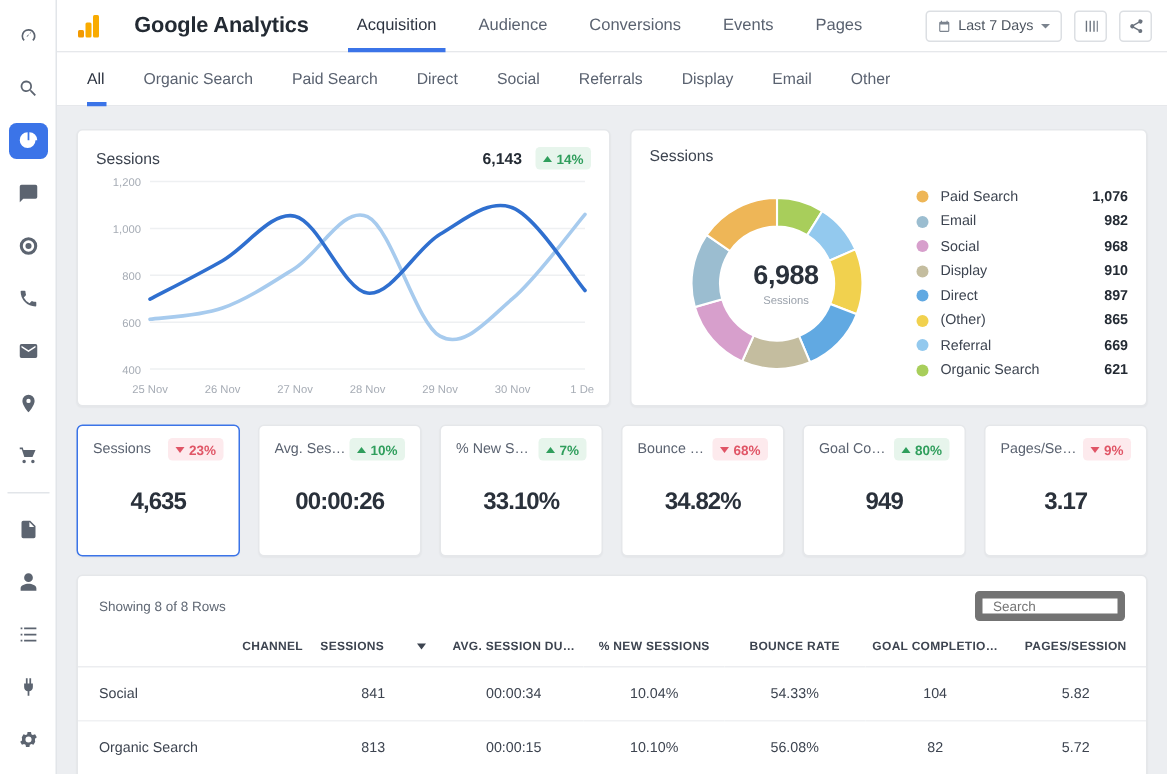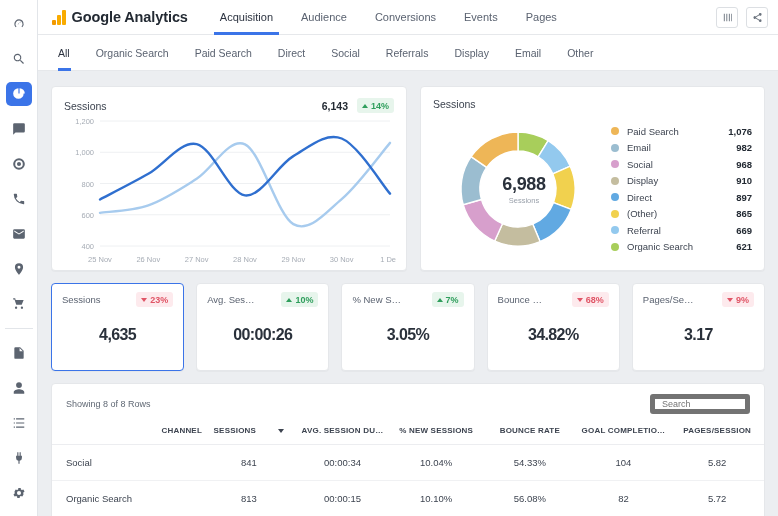--- a/index.html
+++ b/index.html
@@ -27,21 +27,21 @@
   .rail-item.active { background: #3b74e8; }
   .rail-item.active svg { fill: #ffffff; }
   .rail-sep { width: 28px; height: 1px; background: #e2e5e9; margin: 2px 0 12px; }
 
   
   #topbar {
     position: absolute; left: 38px; top: 0; width: 740px; height: 35px;
     background: #fff; border-bottom: 1px solid #e6e8eb;
     display: flex; align-items: center; padding: 0 10px 0 14px;
   }
-  #logo-wrap { display: flex; align-items: center; gap: 6px; margin-right: 18px; }
+  #logo-wrap { display: flex; align-items: center; gap: 24px; margin-right: 18px; }
   #ga-mark { display: flex; align-items: flex-end; gap: 1.5px; height: 15px; }
   #ga-mark i { display: block; width: 3.5px; border-radius: 1px; }
   #ga-mark i:nth-child(1){ height: 5px;  background: #f29900; }
   #ga-mark i:nth-child(2){ height: 10px; background: #f9ab00; }
   #ga-mark i:nth-child(3){ height: 15px; background: #f9ab00; }
   #brand { font-size: 14.5px; font-weight: bold; color: #232a33; letter-spacing: -0.1px; }
 
   #mainnav { display: flex; align-items: center; height: 35px; gap: 0px; }
   .mainnav-item {
     font-size: 11px; color: #5a6270; padding: 0 14px; height: 35px;
@@ -261,20 +261,27 @@
         <span>Conversions</span>
       </div>
       <div class="mainnav-item">
         <span>Events</span>
       </div>
       <div class="mainnav-item">
         <span>Pages</span>
       </div>
     </div>
   <div id="top-right">
+    <div id="daterange">
+      <svg viewBox="0 0 24 24">
+          <path d="M19 4h-1V2h-2v2H8V2H6v2H5a2 2 0 00-2 2v14a2 2 0 002 2h14a2 2 0 002-2V6a2 2 0 00-2-2zm0 16H5V9h14v11z"></path>
+        </svg>
+      <span>Last 7 Days</span>
+      <span class="caret"></span>
+    </div>
     <div class="icon-btn">
       <svg viewBox="0 0 24 24">
           <path d="M4 4h2v16H4zM9.5 4h2v16h-2zM15 4h2v16h-2zM20 4h1.5v16H20z"></path>
         </svg>
     </div>
     <div class="icon-btn">
       <svg viewBox="0 0 24 24">
           <path d="M18 16.08a2.9 2.9 0 00-1.96.77L8.91 12.7a3.3 3.3 0 000-1.4l7.05-4.11A2.99 2.99 0 1015 5a3 3 0 00.04.49L7.98 9.6a3 3 0 100 4.8l7.12 4.16a2.82 2.82 0 00-.08.64A2.92 2.92 0 1018 16.08z"></path>
         </svg>
     </div>
@@ -434,31 +441,41 @@
         <div class="kpi-value">00:00:26</div>
       </div>
       <div class="card kpi">
         <div class="kpi-head">
           <div class="kpi-name">% New S…</div>
           <div class="delta up kpi-badge">
             <span class="tri-up"></span>
             <span>7%</span>
           </div>
         </div>
-        <div class="kpi-value">3.05%</div>
+        <div class="kpi-value">33.10%</div>
       </div>
       <div class="card kpi">
         <div class="kpi-head">
           <div class="kpi-name">Bounce …</div>
           <div class="delta down kpi-badge">
             <span class="tri-dn"></span>
             <span>68%</span>
           </div>
         </div>
         <div class="kpi-value">34.82%</div>
+      </div>
+      <div class="card kpi">
+        <div class="kpi-head">
+          <div class="kpi-name">Goal Co…</div>
+          <div class="delta up kpi-badge">
+            <span class="tri-up"></span>
+            <span>80%</span>
+          </div>
+        </div>
+        <div class="kpi-value">949</div>
       </div>
       <div class="card kpi">
         <div class="kpi-head">
           <div class="kpi-name">Pages/Se…</div>
           <div class="delta down kpi-badge">
             <span class="tri-dn"></span>
             <span>9%</span>
           </div>
         </div>
         <div class="kpi-value">3.17</div>

